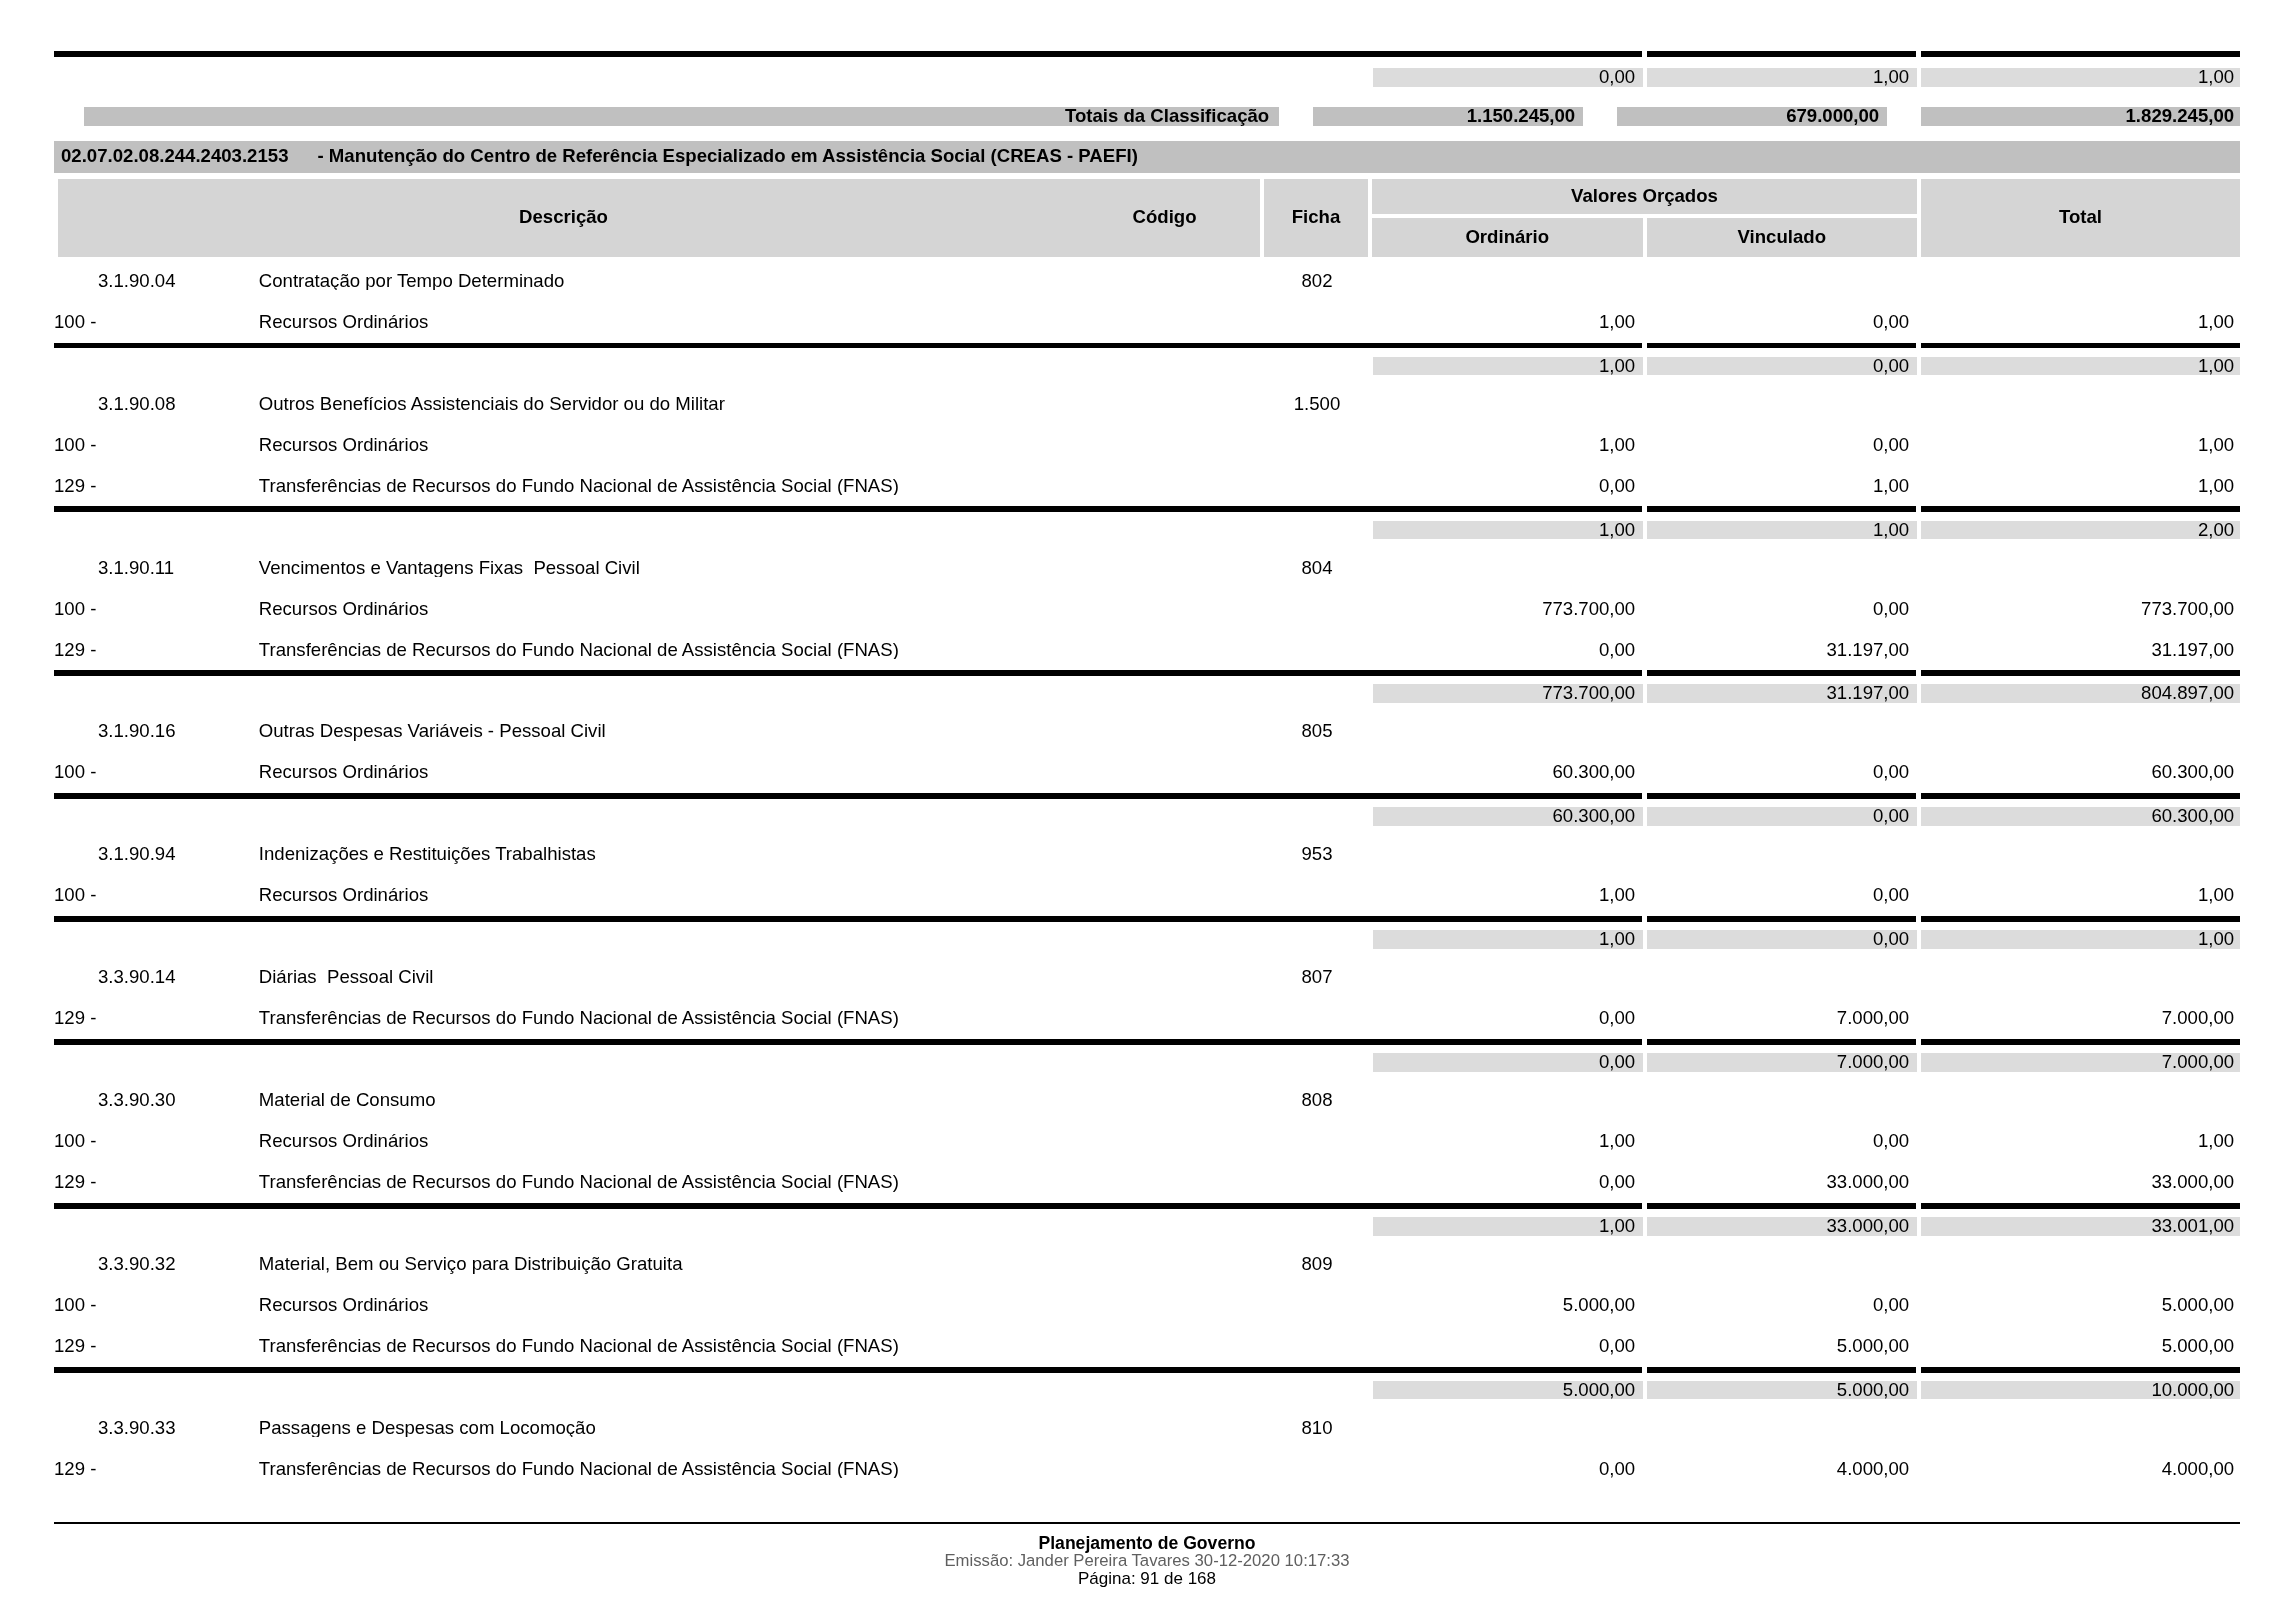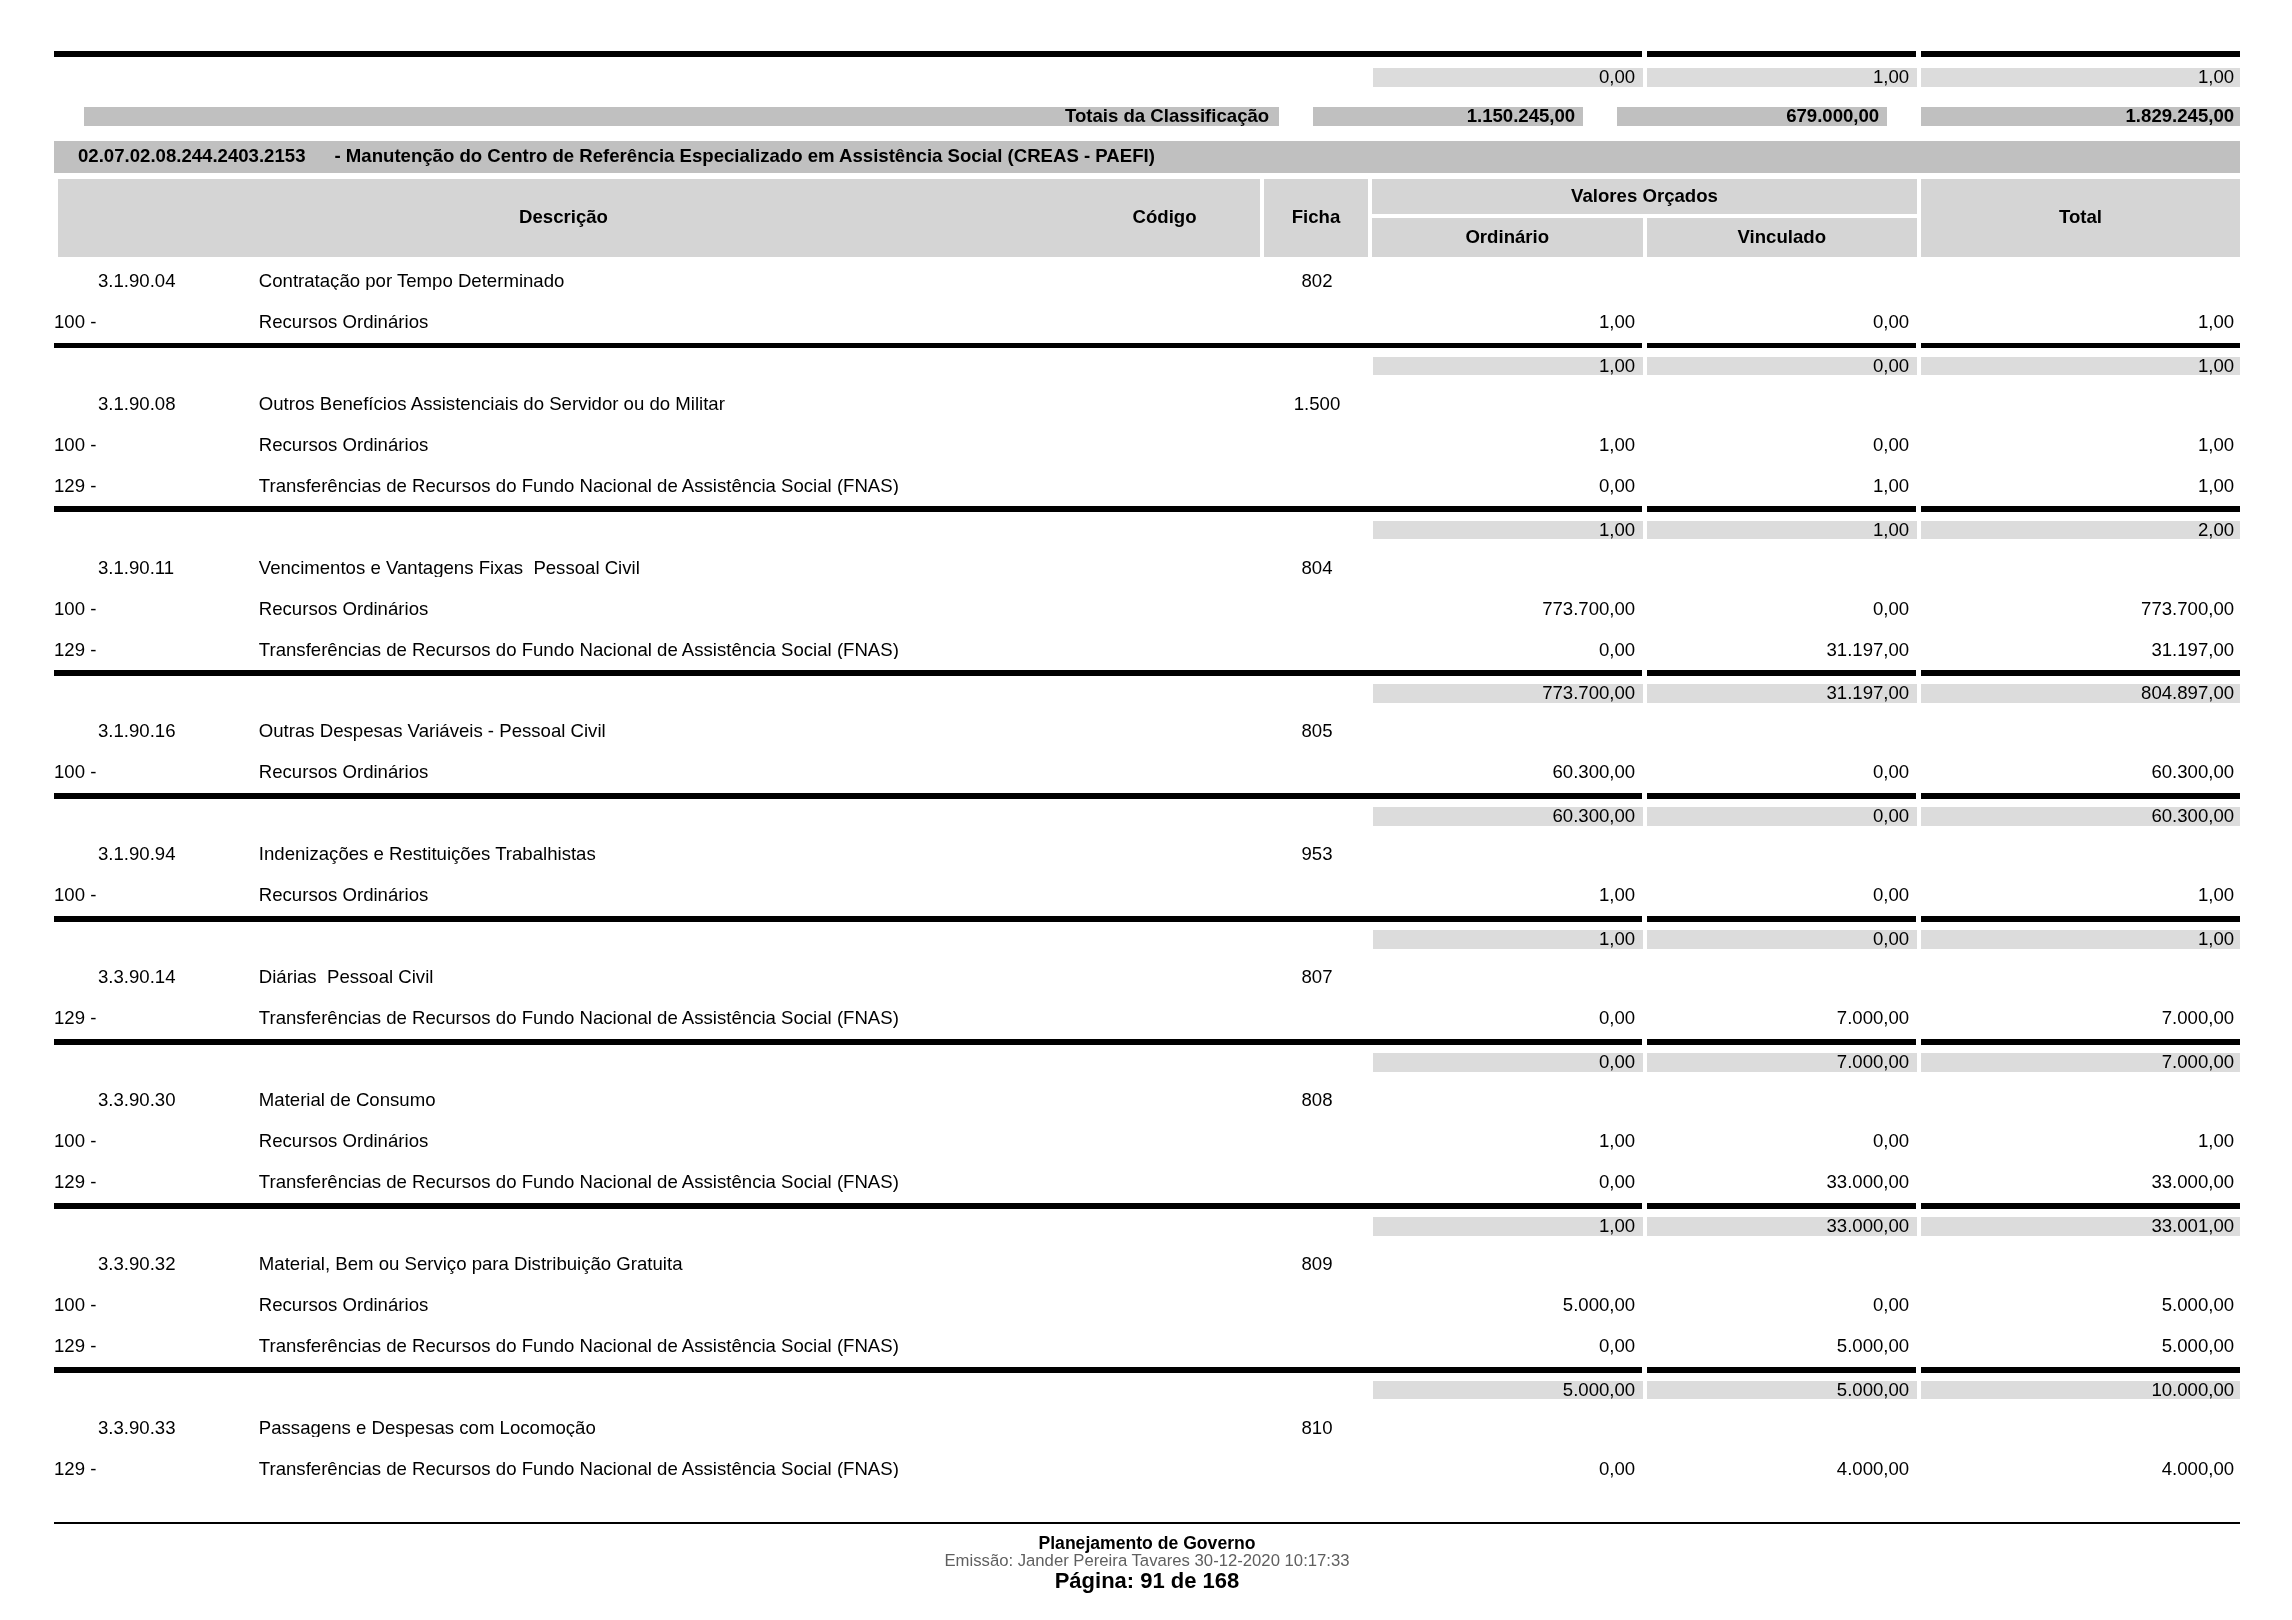--- a/index.html
+++ b/index.html
@@ -24,21 +24,21 @@
   .c-label{flex:1;text-align:right;padding-right:9.8px;}
 
   .bg-light{background:#dcdcdc;}
   .bg-dark{background:#c0c0c0;margin-left:30px;}
   .bold{font-weight:bold;}
 
   .row-carry{height:37px;margin-top:2px;}
   .row-totals{height:37px;margin-top:2px;}
 
   .section-bar{height:32px;margin-top:5.9px;background:#c0c0c0;display:flex;align-items:center;
-               font-weight:bold;padding-left:24px;box-sizing:border-box;}
+               font-weight:bold;padding-left:7px;box-sizing:border-box;}
   .section-title{margin-left:29px;}
 
   
   .col-header{height:78px;margin-top:5.9px;display:flex;font-weight:bold;}
   .hc{background:#d5d5d5;display:flex;align-items:center;justify-content:center;box-sizing:border-box;}
   .h-code{width:191px;}
   .h-desc{flex:1;border-left:4.9px solid #fff;}
   .h-ficha{width:108px;border-left:4.9px solid #fff;}
   .vo-wrap{width:549px;border-left:4.9px solid #fff;display:flex;flex-direction:column;box-sizing:border-box;}
   .vo-top{height:35px;background:#d5d5d5;display:flex;align-items:center;justify-content:center;}
@@ -48,21 +48,21 @@
   .vo-vinc{flex:1;border-left:4.9px solid #fff;background:#d5d5d5;display:flex;align-items:center;justify-content:center;}
   .h-total{width:323px;border-left:4.9px solid #fff;}
 
   #table-body{margin-top:3.9px;}
   .subtotal-row{height:35px;}
 
   .footer-rule{height:2px;background:#000;margin-top:32px;}
   .footer{margin-top:11.8px;display:flex;justify-content:space-between;align-items:center;flex-direction:column;}
   .footer-left{font-weight:bold;font-size:17.6px;}
   .footer-center{font-size:16.7px;color:#5f5f5f;}
-  .footer-right{font-weight:bold;font-size:22px;}
+  .footer-right{font-weight:normal;font-size:17px;}
 </style>
 </head>
 <body>
 
 <div class="page">
   <div class="content">
 
     <div class="rule-thick">
       <div class="notch n1"></div>
       <div class="notch n2"></div>

